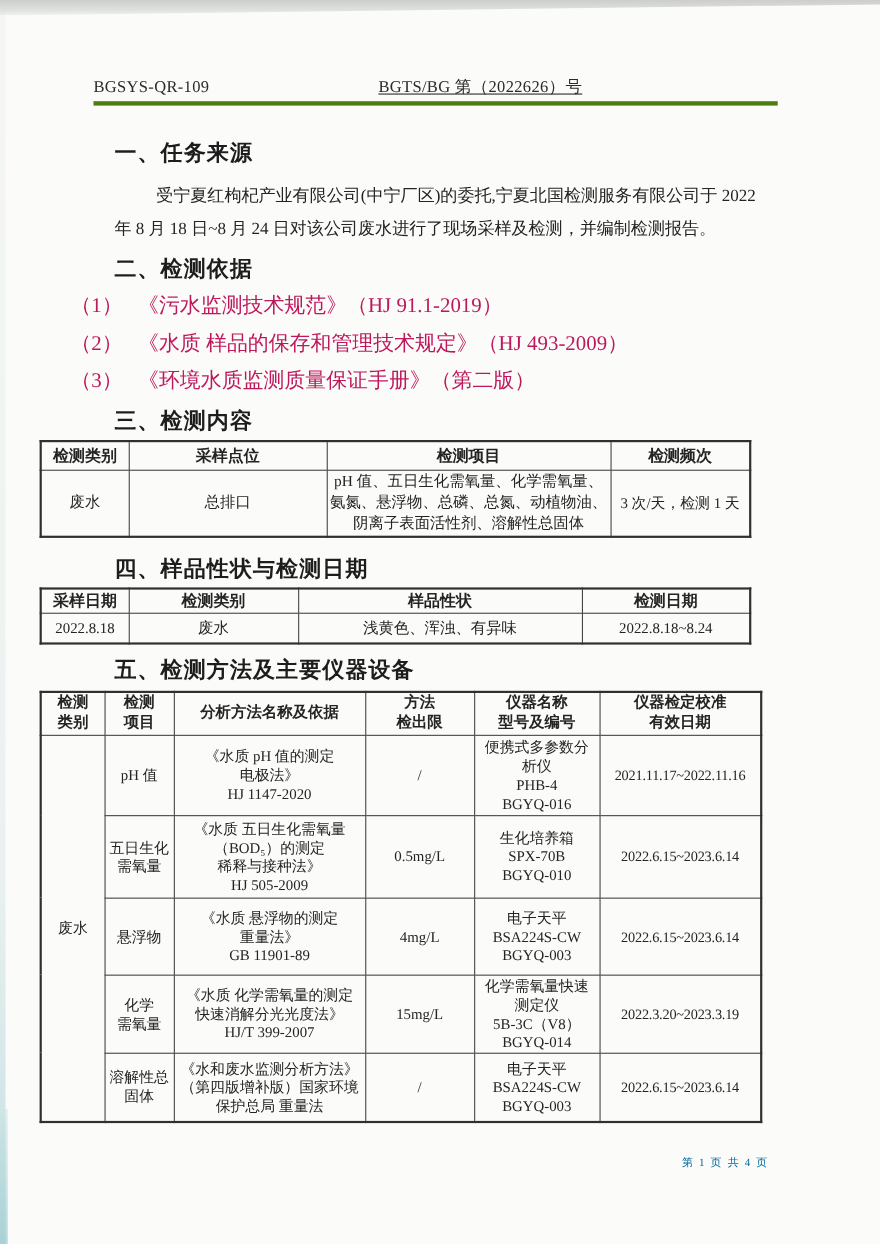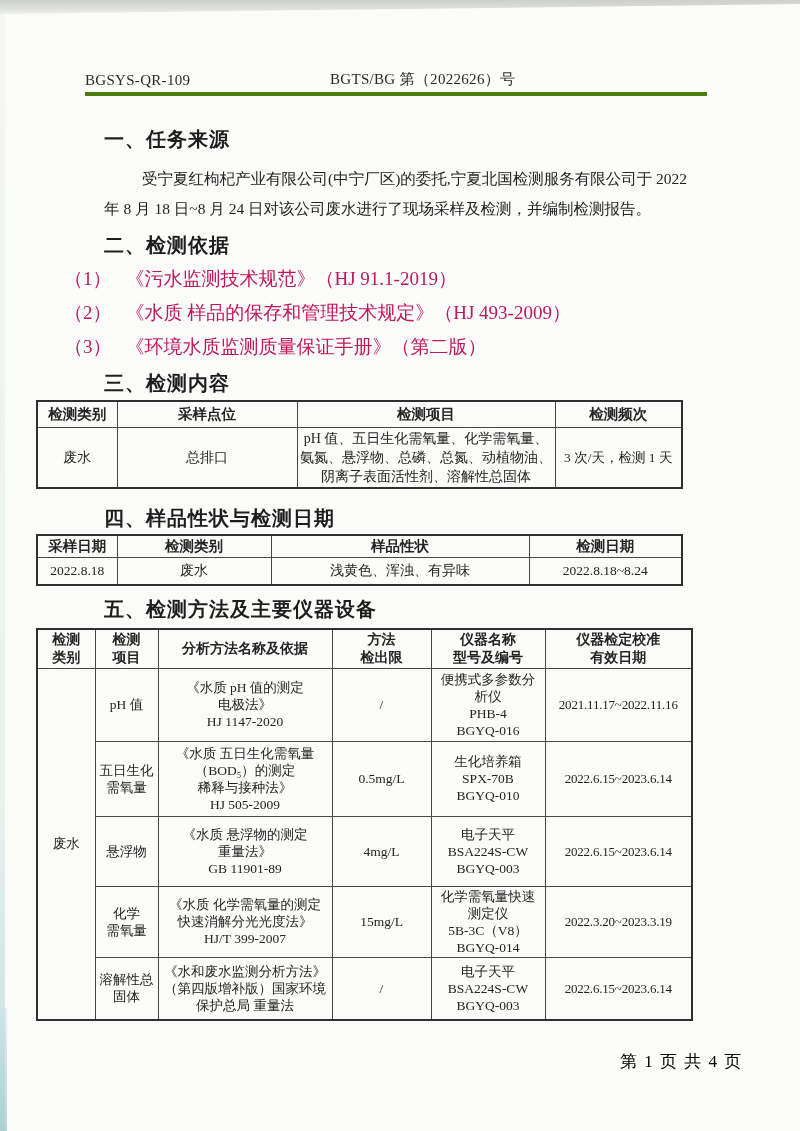--- a/index.html
+++ b/index.html
@@ -23,21 +23,21 @@
   .scan-left-strip-bottom {
     position:absolute; left:0; top:1008px; width:7px; height:123px;
     background:linear-gradient(180deg,rgba(205,228,228,0.5),rgba(160,205,210,0.75));
   }
   
   .doc-header {
     position:absolute; top:70px; left:85px; width:622px; height:22px;
     border-bottom:4px solid #4d7c0f; font-size:15px; color:#2a2a2a;
   }
   .doc-code { position:absolute; left:0; bottom:3px; letter-spacing:0.3px; }
-  .report-no { position:absolute; left:245px; bottom:3px; letter-spacing:0.3px; }
+  .report-no { position:absolute; left:259px; bottom:3px; letter-spacing:0.3px;text-decoration:underline; }
   
   .content { position:absolute; top:118px; left:12px; width:800px; }
   .sec-title {
     margin:0 0 0 92px; font-size:20px; line-height:26px; font-weight:bold;
     color:#1d1d1d; letter-spacing:1px;
   }
   .mt8  { margin-top:8px; }
   .para {
     margin:12px 62px 0 92px; font-size:15.5px; line-height:30px;
     white-space:pre-line; text-indent:38px; color:#232323;
@@ -63,22 +63,22 @@
   .t3 { margin:6px 0 0 85px; width:655px; font-size:13.5px; }
   .t3 th { font-size:14px; line-height:18px; }
   .t3 td { line-height:17px; }
   .t3 td.c-date { font-size:13px; letter-spacing:-0.2px; }
   .t3 td.c-method { font-size:13.5px; }
   .s4t { margin-top:16px; }
   .s5t { margin-top:10px; }
   .s3t { margin-top:13px; }
   
   .page-footer {
-    position:absolute; left:620px; top:1050px; font-size:17px;
-    letter-spacing:1.5px; color:#000000;
+    position:absolute; left:620px; top:1050px; font-size:10px;
+    letter-spacing:1.5px; color:#0369a1;
   }
 </style>
 </head>
 <body>
 
 <div class="page">
 
   <div class="scan-top-band"></div>
   <div class="scan-left-strip"></div>
   <div class="scan-left-strip-bottom"></div>

